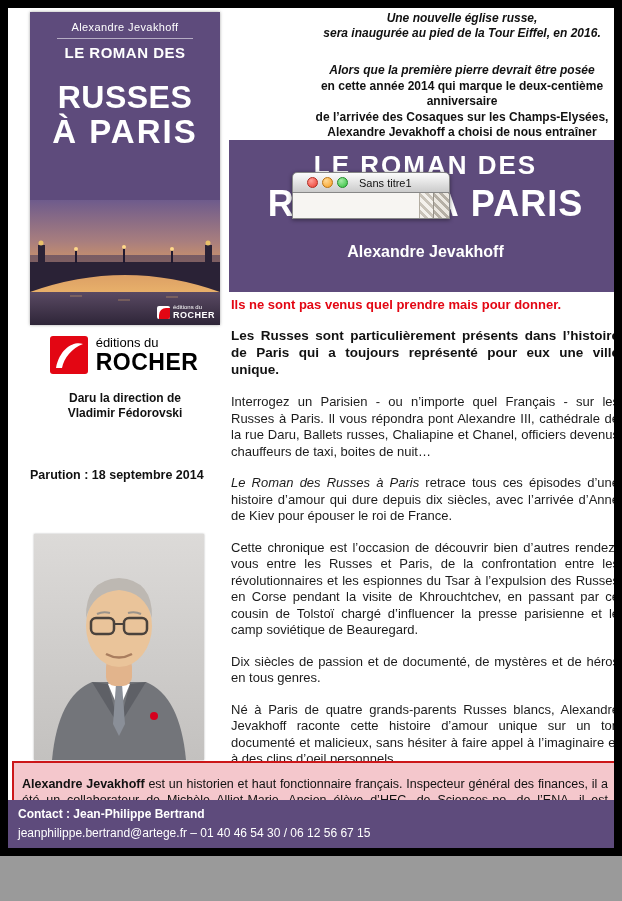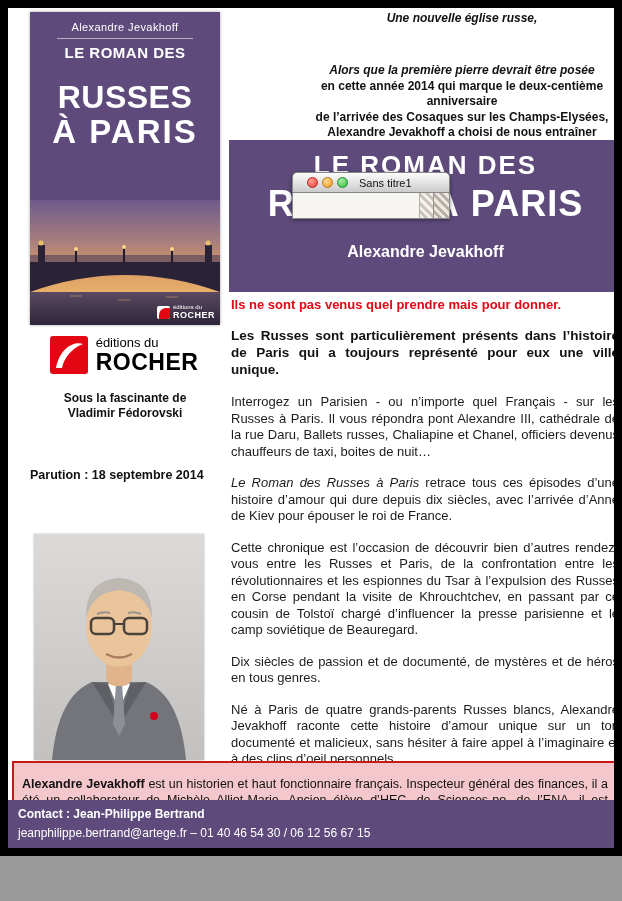--- a/index.html
+++ b/index.html
@@ -133,20 +133,21 @@
         <div>
           <div class="cover-logo-small">éditions du</div>
           <div class="cover-logo-name">ROCHER</div>
         </div>
       </div>
     </div>
   </div>
 
   <div class="intro-italic">
     <div>Une nouvelle église russe,</div>
+    <div>sera inaugurée au pied de la Tour Eiffel, en 2016.</div>
   </div>
   <div class="intro-bold">
     <div class="iline">Alors que la première pierre devrait être posée</div>
     <div>en cette année 2014 qui marque le deux-centième anniversaire</div>
     <div>de l’arrivée des Cosaques sur les Champs-Elysées,</div>
     <div>Alexandre Jevakhoff a choisi de nous entraîner</div>
     <div>dans la fascinante histoire des Russes à Paris.</div>
   </div>
 
   <div class="banner">
@@ -173,21 +174,21 @@
       <rect width="38" height="38" rx="3" fill="#e30613"></rect>
       <path d="M6 32 C10 12, 24 5, 33 8 C22 12, 14 22, 12 32 Z" fill="#ffffff"></path>
     </svg>
     <div>
       <div class="pub-small">éditions du</div>
       <div class="pub-name">ROCHER</div>
     </div>
   </div>
 
   <div class="direction">
-    <div>Sous la fascinante de</div>
+    <div>Daru la direction de</div>
     <div>Vladimir Fédorovski</div>
   </div>
 
   <div class="parution">Parution :  18 septembre 2014</div>
 
   <div class="portrait">
     <svg viewBox="0 0 170 226" preserveAspectRatio="none" aria-hidden="true">
       <defs>
         <linearGradient id="pbg" x1="0" x2="0" y1="0" y2="1">
           <stop offset="0" stop-color="#dcdad8"></stop>

